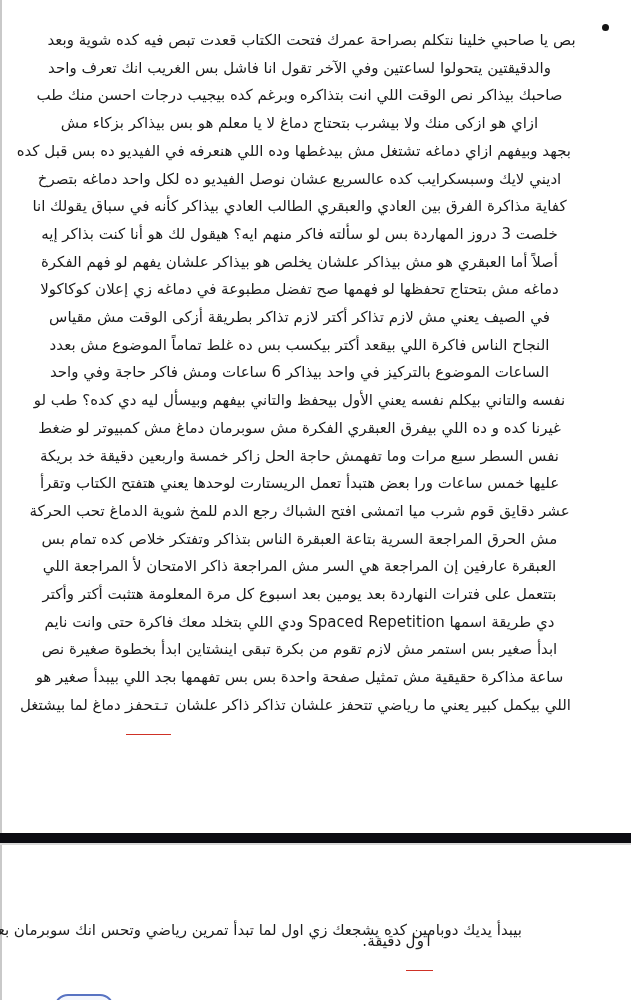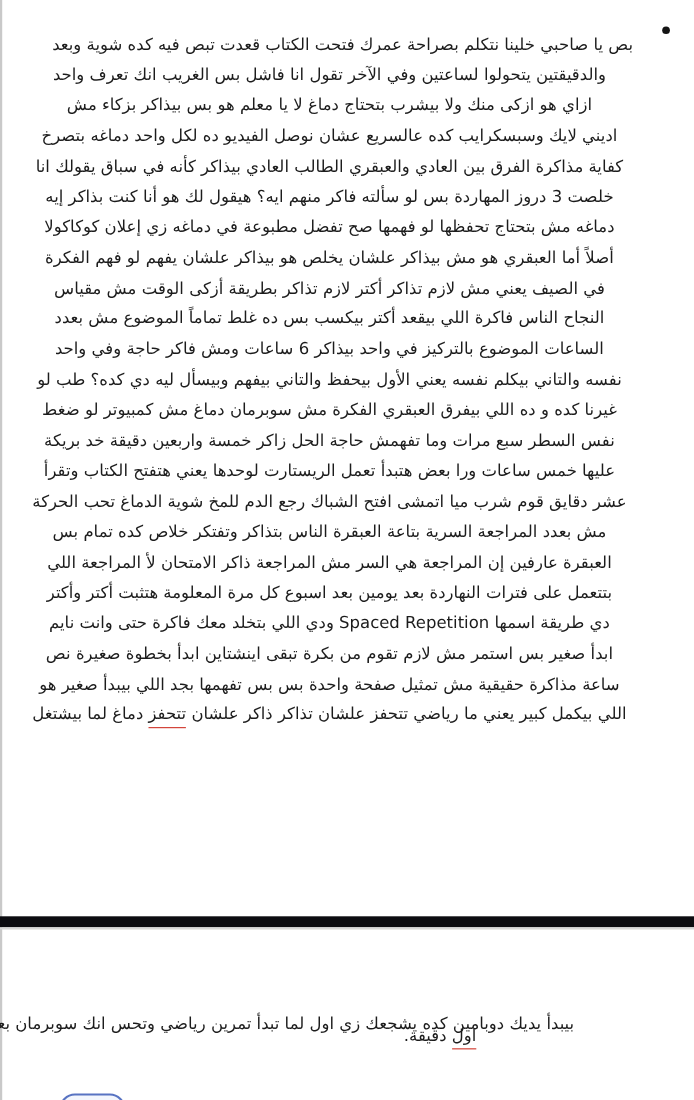--- a/index.html
+++ b/index.html
@@ -10,21 +10,21 @@
   }
   .page-left-border{position:absolute;left:0;top:0;width:2px;height:1000px;background:#c9c9c9;}
   .bullet-dot{position:absolute;right:22px;top:24px;width:7px;height:7px;border-radius:50%;background:#141414;}
   .para{
     position:absolute;top:13px;right:60px;left:28px;
     direction:rtl;text-align:center;
     font-size:15px;line-height:27.7px;margin-top:14px;
   }
   .para .line{white-space:nowrap;}
   .lines .line:first-child{margin-right:-24px;}
-  .misspelled{border-bottom:1.8px solid #cf3126;padding-bottom:3px;}
+  .misspelled{border-bottom:1.8px solid #cf3126;padding-bottom:19px;font-family:Liberation Mono, monospace;}
   .divider-black{position:absolute;top:833px;left:0;width:631px;height:10px;background:#0c0c11;}
   .divider-gray{position:absolute;top:843px;left:0;width:631px;height:2px;background:#d8d8d8;}
   .footer-line{position:absolute;direction:rtl;text-align:right;white-space:nowrap;font-size:15px;line-height:27.7px;}
   .footer-line1{top:917px;right:109px;}
   .footer-line2{top:928px;right:198px;}
   .pill-button{
     position:absolute;left:54px;top:994px;width:60px;height:28px;
     border:2px solid #5873c2;border-radius:14px;background:#f3f6fd;box-sizing:border-box;
   }
 </style>
@@ -32,35 +32,37 @@
 <body>
 
 <div class="page-left-border"></div>
 
 <span class="bullet-dot"></span>
 
 <div class="para">
   <div class="lines">
       <div class="line">بص يا صاحبي خلينا نتكلم بصراحة عمرك فتحت الكتاب قعدت تبص فيه كده شوية وبعد</div>
       <div class="line">والدقيقتين يتحولوا لساعتين وفي الآخر تقول انا فاشل بس الغريب انك تعرف واحد</div>
+      <div class="line">صاحبك بيذاكر نص الوقت اللي انت بتذاكره وبرغم كده بيجيب درجات احسن منك طب</div>
       <div class="line">ازاي هو ازكى منك ولا بيشرب بتحتاج دماغ لا يا معلم هو بس بيذاكر بزكاء مش</div>
+      <div class="line">بجهد وبيفهم ازاي دماغه تشتغل مش بيدغطها وده اللي هنعرفه في الفيديو ده بس قبل كده</div>
       <div class="line">اديني لايك وسبسكرايب كده عالسريع عشان نوصل الفيديو ده لكل واحد دماغه بتصرخ</div>
       <div class="line">كفاية مذاكرة الفرق بين العادي والعبقري الطالب العادي بيذاكر كأنه في سباق يقولك انا</div>
       <div class="line">خلصت 3 دروز المهاردة بس لو سألته فاكر منهم ايه؟ هيقول لك هو أنا كنت بذاكر إيه</div>
+      <div class="line">أصلاً أما العبقري هو مش بيذاكر علشان يخلص هو بيذاكر علشان يفهم لو فهم الفكرة</div>
       <div class="line">دماغه مش بتحتاج تحفظها لو فهمها صح تفضل مطبوعة في دماغه زي إعلان كوكاكولا</div>
-      <div class="line">أصلاً أما العبقري هو مش بيذاكر علشان يخلص هو بيذاكر علشان يفهم لو فهم الفكرة</div>
       <div class="line">في الصيف يعني مش لازم تذاكر أكتر لازم تذاكر بطريقة أزكى الوقت مش مقياس</div>
       <div class="line">النجاح الناس فاكرة اللي بيقعد أكتر بيكسب بس ده غلط تماماً الموضوع مش بعدد</div>
       <div class="line">الساعات الموضوع بالتركيز في واحد بيذاكر 6 ساعات ومش فاكر حاجة وفي واحد</div>
       <div class="line">نفسه والتاني بيكلم نفسه يعني الأول بيحفظ والتاني بيفهم وبيسأل ليه دي كده؟ طب لو</div>
       <div class="line">غيرنا كده و ده اللي بيفرق العبقري الفكرة مش سوبرمان دماغ مش كمبيوتر لو ضغط</div>
       <div class="line">نفس السطر سبع مرات وما تفهمش حاجة الحل زاكر خمسة واربعين دقيقة خد بريكة</div>
       <div class="line">عليها خمس ساعات ورا بعض هتبدأ تعمل الريستارت لوحدها يعني هتفتح الكتاب وتقرأ</div>
       <div class="line">عشر دقايق قوم شرب ميا اتمشى افتح الشباك رجع الدم للمخ شوية الدماغ تحب الحركة</div>
-      <div class="line">مش بعدد المراجعة السرية بتاعة العبقرة الناس بتذاكر وتفتكر خلاص كده تمام بس</div>
+      <div class="line">مش الحرق المراجعة السرية بتاعة العبقرة الناس بتذاكر وتفتكر خلاص كده تمام بس</div>
       <div class="line">العبقرة عارفين إن المراجعة هي السر مش المراجعة ذاكر الامتحان لأ المراجعة اللي</div>
       <div class="line">بتتعمل على فترات النهاردة بعد يومين بعد اسبوع كل مرة المعلومة هتثبت أكتر وأكتر</div>
       <div class="line">دي طريقة اسمها Spaced Repetition ودي اللي بتخلد معك فاكرة حتى وانت نايم</div>
       <div class="line">ابدأ صغير بس استمر مش لازم تقوم من بكرة تبقى اينشتاين ابدأ بخطوة صغيرة نص</div>
       <div class="line">ساعة مذاكرة حقيقية مش تمثيل صفحة واحدة بس بس تفهمها بجد اللي بيبدأ صغير هو</div>
     </div>
   <div class="line"><span>اللي بيكمل كبير يعني ما رياضي تتحفز علشان تذاكر ذاكر علشان </span><span class="misspelled">تتحفز</span><span> دماغ لما بيشتغل</span></div>
 </div>
 
 <div class="divider-black"></div>

